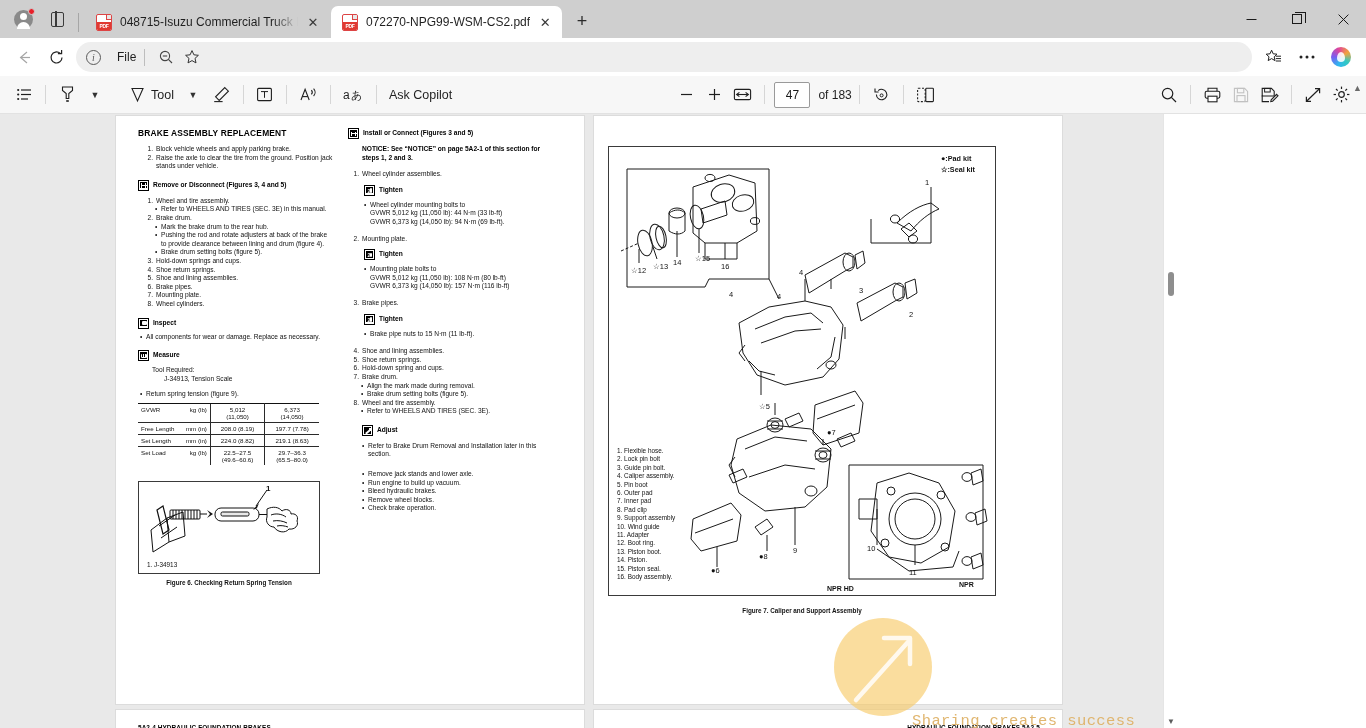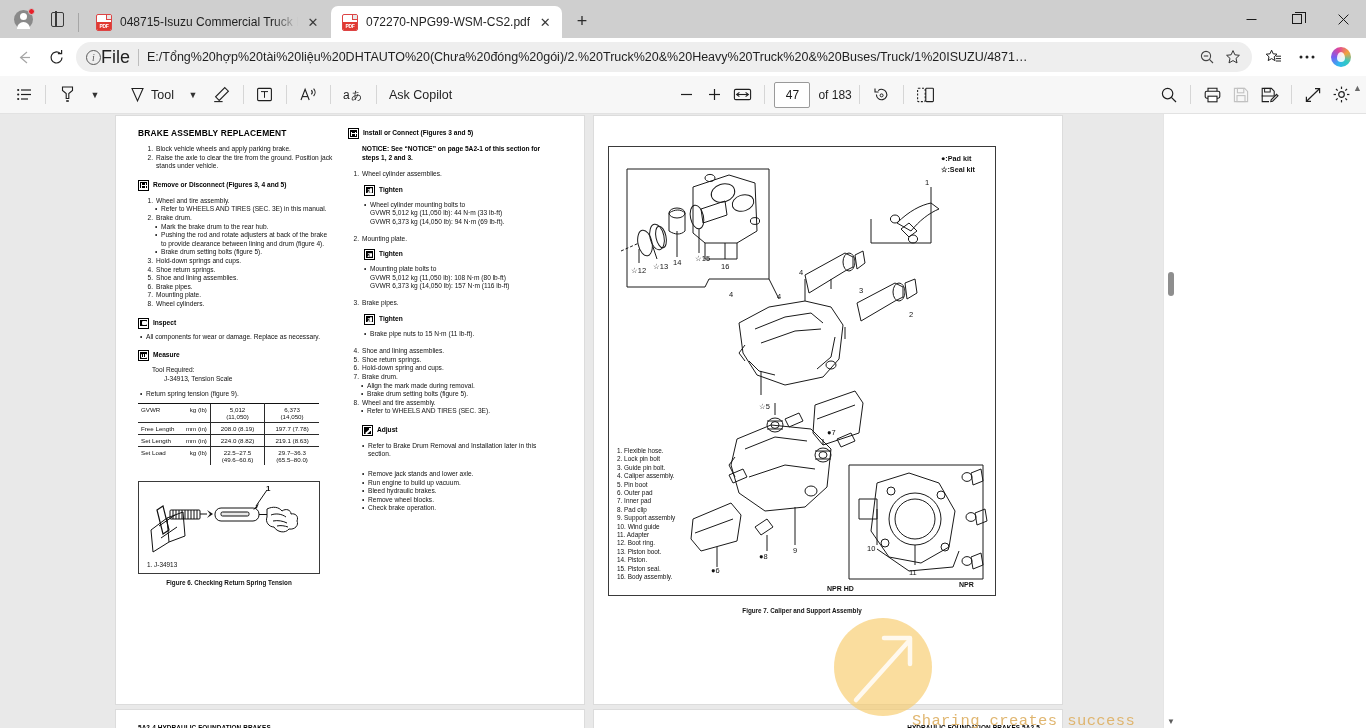--- a/index.html
+++ b/index.html
@@ -126,21 +126,21 @@
   .omnibox {
     flex: 1 1 auto; height: 30px; background: #eeeeee; border-radius: 15px;
     display:flex; align-items:center; padding: 0 6px 0 10px; min-width: 0;
     margin-right: 4px;
   }
   .info-icon {
     width: 15px; height: 15px; border-radius:50%; border:1.3px solid #5a5a5a;
     color:#5a5a5a; font-size:10px; font-style:italic; line-height:13px;
     text-align:center; flex:0 0 auto; font-family:"Liberation Serif",serif;
   }
-  .file-label { font-size: 18px; color:#1f1f1f; margin-left: 0; flex:0 0 auto;}
+  .file-label { font-size: 12px; color:#1f1f1f; margin-left: 16px; flex:0 0 auto;}
   .omni-divider { width:1px; height:17px; background:#bdbdbd; margin: 0 8px; flex:0 0 auto;}
   .omni-url {
     font-size: 12.5px; color:#1f1f1f; white-space:nowrap; overflow:hidden;
     flex: 1 1 auto; min-width: 0;
   }
   .omni-icon-btn {
     width: 26px; height:26px; display:flex; align-items:center; justify-content:center;
     flex:0 0 auto; color:#333;
   }
   .ab-right { display:flex; align-items:center; flex:0 0 auto; }
@@ -347,21 +347,20 @@
     <svg width="17" height="17" viewBox="0 0 17 17">
         <path d="M14 8.5a5.5 5.5 0 1 1-1.9-4.2" fill="none" stroke="#222" stroke-width="1.2"></path>
         <path d="M13.6 0.9 L13.6 4.6 L9.9 4.6" fill="none" stroke="#222" stroke-width="1.2"></path>
       </svg>
   </div>
 
   <div class="omnibox">
     <span class="info-icon">i</span>
     <span class="file-label">File</span>
     <span class="omni-divider"></span>
-    <span class="omni-url">E:/Tổng%20hợp%20tài%20liệu%20DHTAUTO%20(Chưa%20đóng%20gói)/2.%20Truck%20&amp;%20Heavy%20Truck%20&amp;%20Buses/Truck/1%20ISUZU/4871…</span>
     <span class="omni-icon-btn">
       <svg width="16" height="16" viewBox="0 0 16 16">
           <circle cx="7" cy="7" r="4.6" fill="none" stroke="#444" stroke-width="1.1"></circle>
           <line x1="10.4" y1="10.4" x2="14" y2="14" stroke="#444" stroke-width="1.1"></line>
           <line x1="4.8" y1="7" x2="9.2" y2="7" stroke="#444" stroke-width="1.1"></line>
         </svg>
     </span>
     <span class="omni-icon-btn">
       <svg width="16" height="16" viewBox="0 0 16 16">
           <path d="M8 1.6 L9.9 5.8 L14.4 6.3 L11 9.4 L12 13.9 L8 11.6 L4 13.9 L5 9.4 L1.6 6.3 L6.1 5.8 Z" fill="none" stroke="#333" stroke-width="1"></path>

